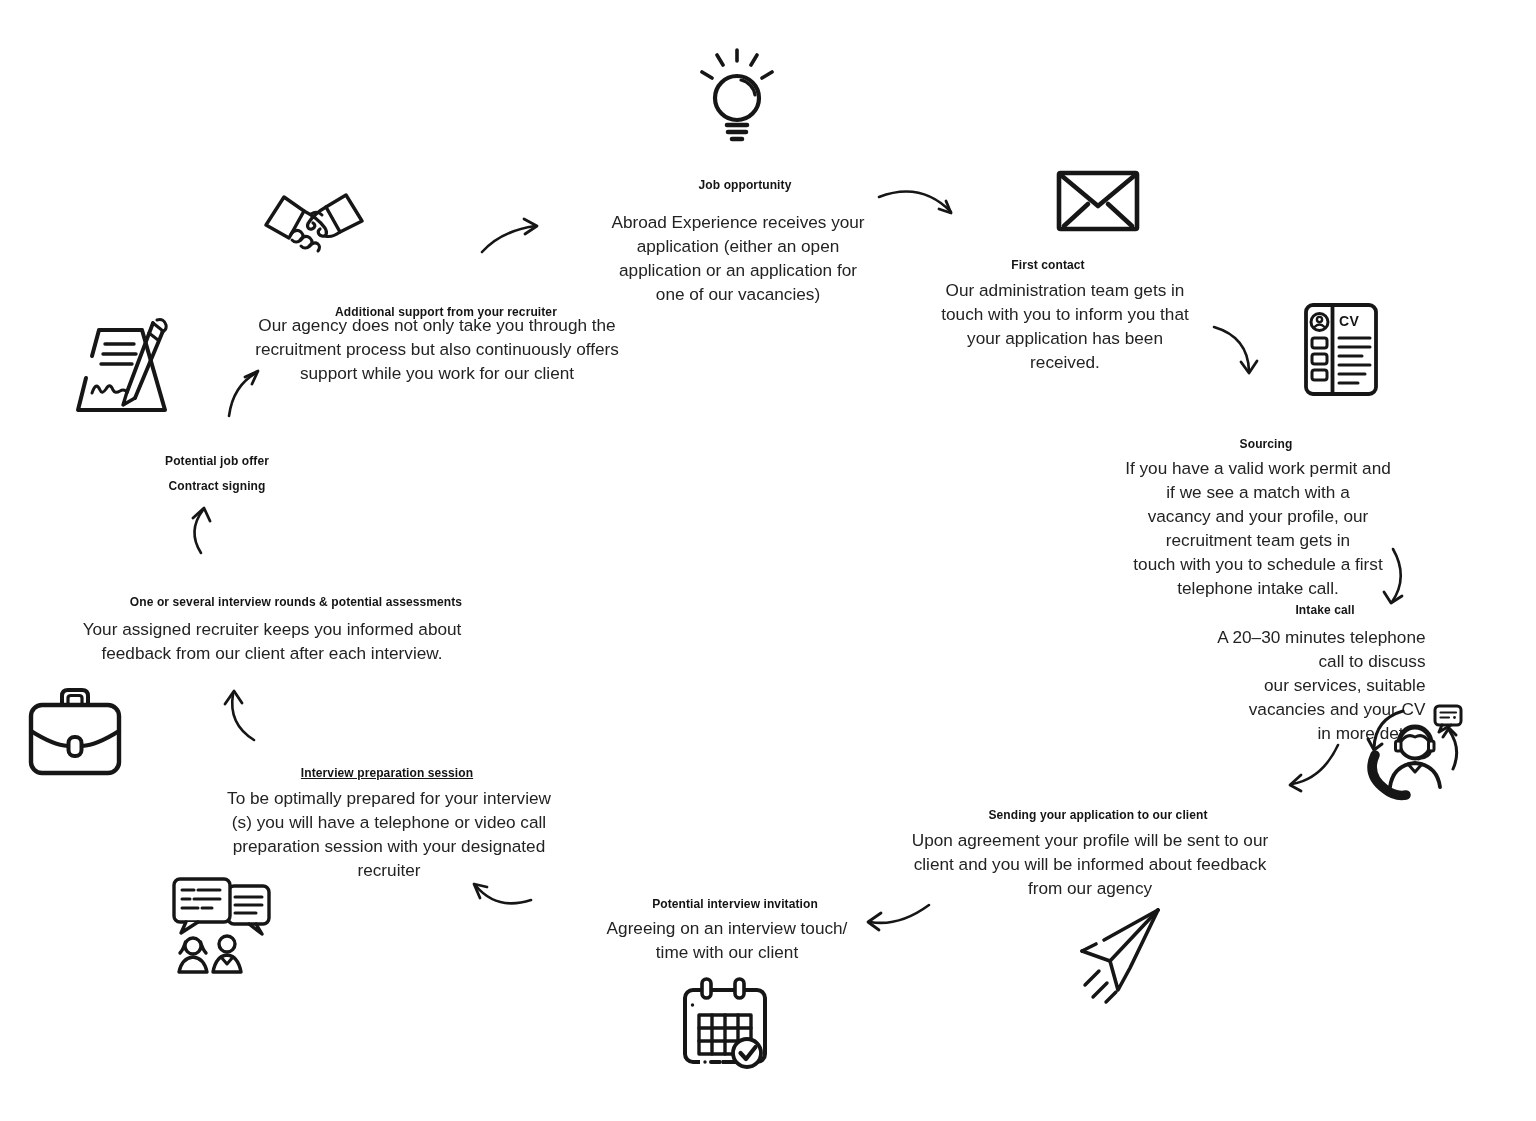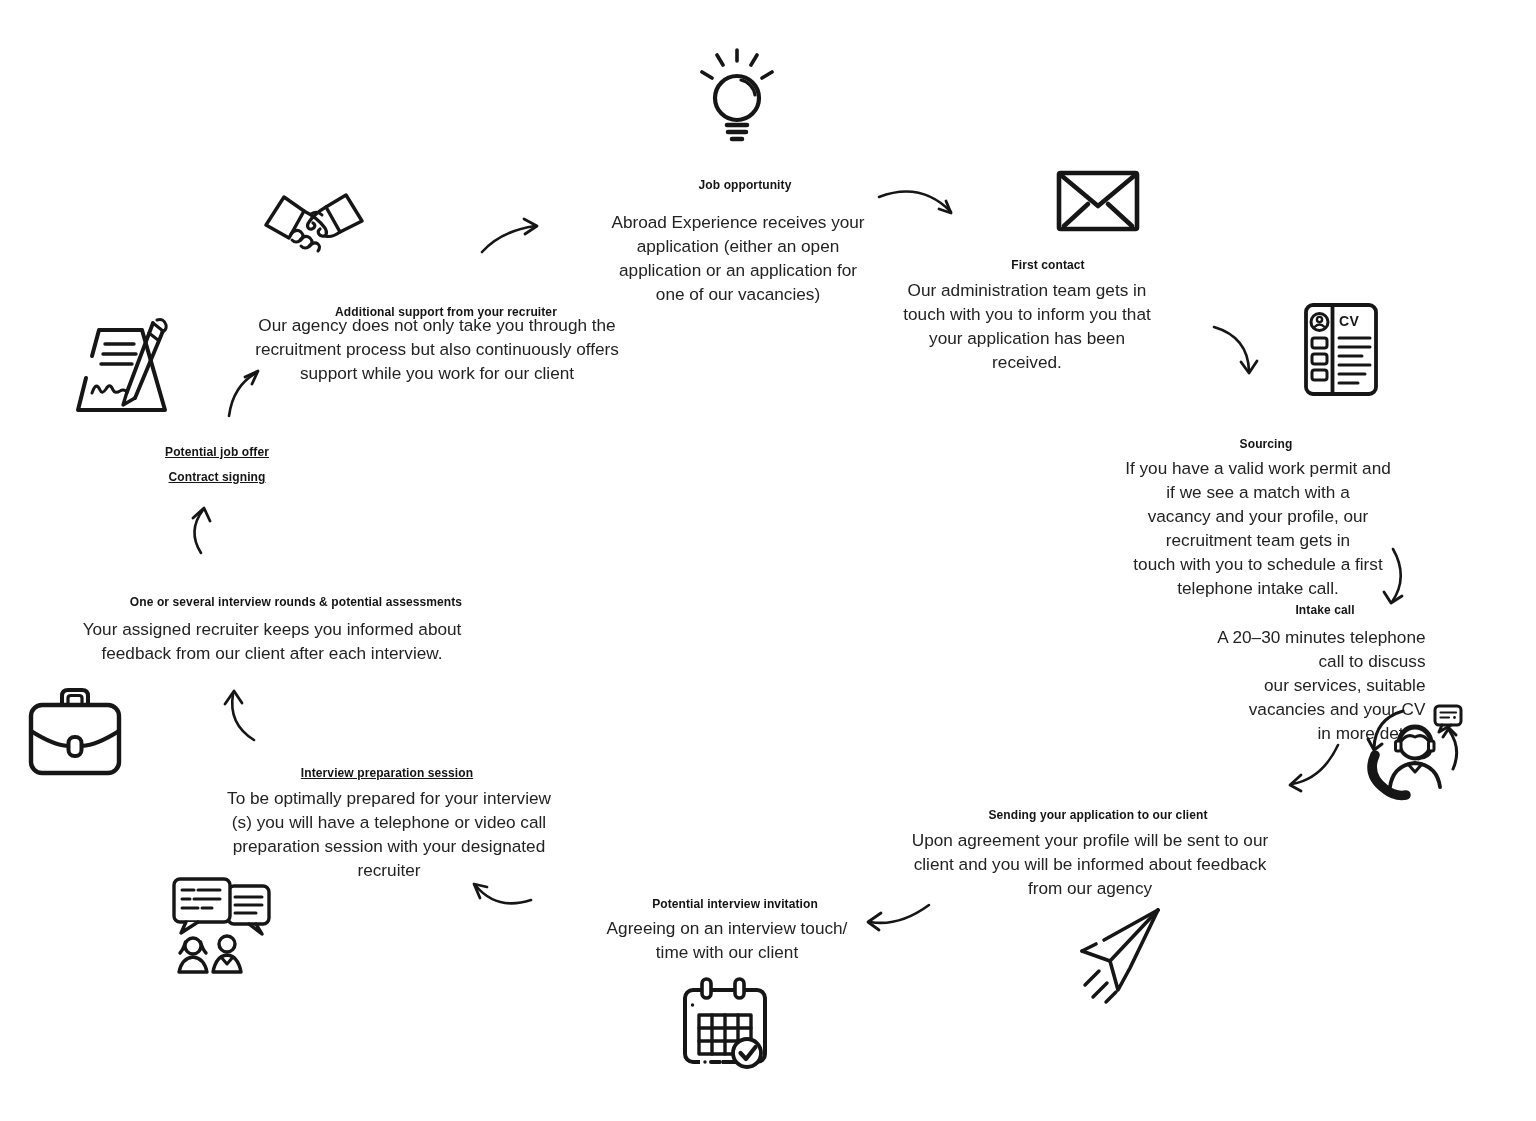--- a/index.html
+++ b/index.html
@@ -91,21 +91,21 @@
   </div>
 
   <div class="step">
     <div class="icon" style="left:1056px;top:170px;">
       <svg width="84" height="62" viewBox="0 0 84 62">
         <rect class="wf" stroke-width="4.6" x="3" y="3" width="78" height="56" rx="1.5"></rect>
         <path class="ln" stroke-width="4.6" d="M 6 6 L 42 36 L 78 6 M 8 56 L 32 34 M 76 56 L 52 34"></path>
       </svg>
     </div>
     <div class="title" style="left:1040px;top:245px;">First contact</div>
-    <p class="desc" style="left:1027px;top:278px;">Our administration team gets in
+    <p class="desc" style="left:1065px;top:278px;">Our administration team gets in
 touch with you to inform you that
 your application has been
 received.</p>
   </div>
 
   <div class="step">
     <div class="icon" style="left:1303px;top:302px;">
       <svg width="76" height="95" viewBox="0 0 76 95">
         <rect class="wf" stroke-width="3.8" x="3" y="3" width="70" height="89" rx="7"></rect>
         <path class="ln" stroke-width="3.8" d="M 29.5 3 V 92"></path>
@@ -233,21 +233,21 @@
     <div class="icon" style="left:68px;top:318px;">
       <svg width="104" height="108" viewBox="0 0 104 108">
         <path class="ln" stroke-width="4" d="M 74 12 L 31 12 L 24 38 M 18 60 L 10 92 L 97 92 L 74 12"></path>
         <path class="ln" stroke-width="3.4" d="M 37 26 H 66 M 35 36 H 68 M 33 46 H 64"></path>
         <path class="ln" stroke-width="3" d="M 24 75 Q 28 63 32 72 Q 34 77 38 71 Q 42 64 45 72 Q 47 76 52 73 Q 55 71 58 73"></path>
         <path class="ln" stroke-width="3.8" d="M 85 5 L 59 74 M 95 13 L 67 80"></path>
         <path class="ln" stroke-width="3" d="M 85 5 L 95 13 M 89 2 Q 96 0 98 7 Q 99 12 94 14 M 81 15 L 90 22"></path>
         <path class="ln" stroke-width="3.4" d="M 59 74 L 55 87 L 67 80"></path>
       </svg>
     </div>
-    <div class="title" style="left:209px;top:432px;text-decoration:underline;">Potential job offer
+    <div class="title" style="left:209px;top:441px;">Potential job offer
 Contract signing</div>
   </div>
 
   <div class="step">
     <div class="icon" style="left:264px;top:188px;">
       <svg width="100" height="78" viewBox="0 0 100 78">
         <path class="wf" stroke-width="3.4" d="M 2 37 L 20 9 L 40 23 L 25 50 Z"></path>
         <path class="wf" stroke-width="3.4" d="M 98 33 L 82 7 L 62 19 L 76 44 Z"></path>
         <path class="ln" stroke-width="3.2" d="M 40 23 C 48 27 56 33 61 40 C 64 45 62 49 58 48 C 54 47 53 43 56 41"></path>
         <path class="ln" stroke-width="3.2" d="M 62 19 C 55 23 49 28 45 34 C 42 38 44 42 48 41 C 51 40 52 37 49 35"></path>

